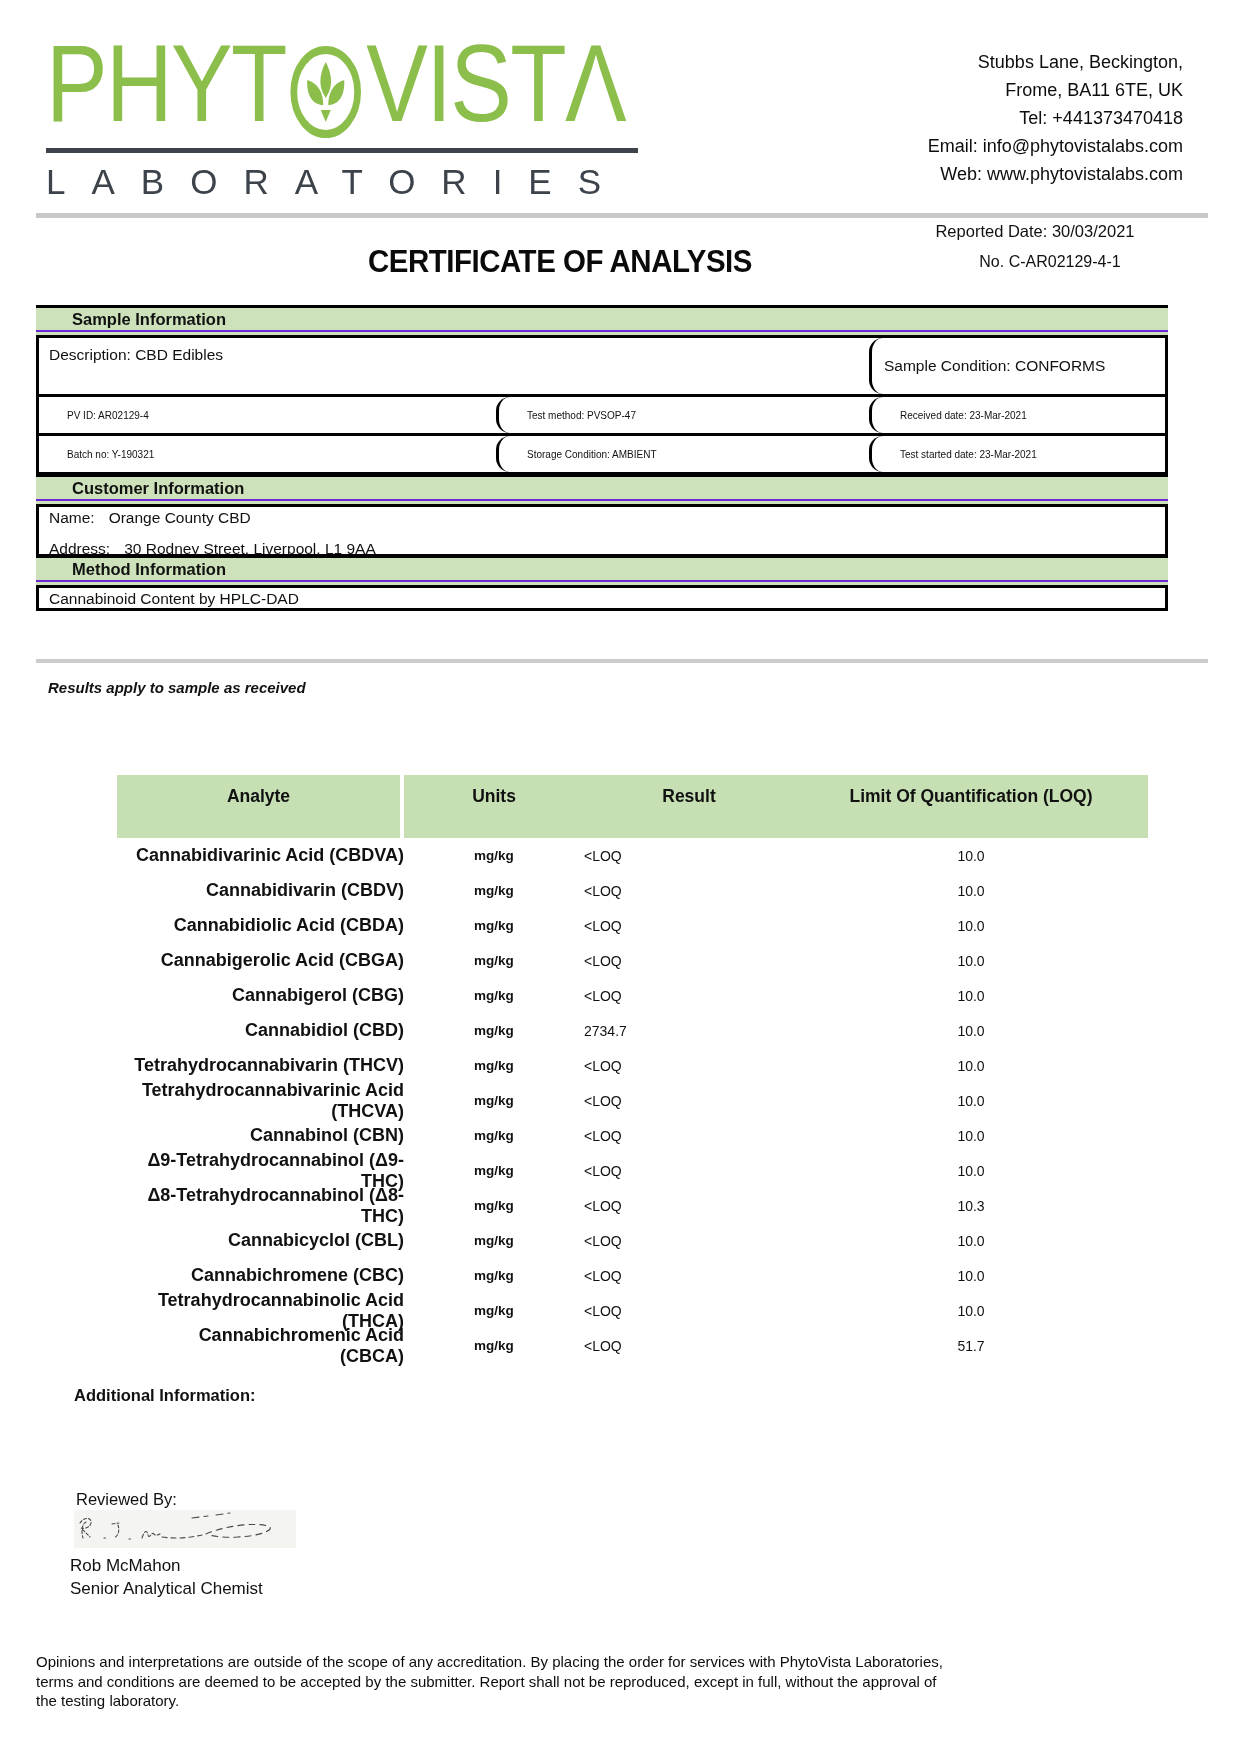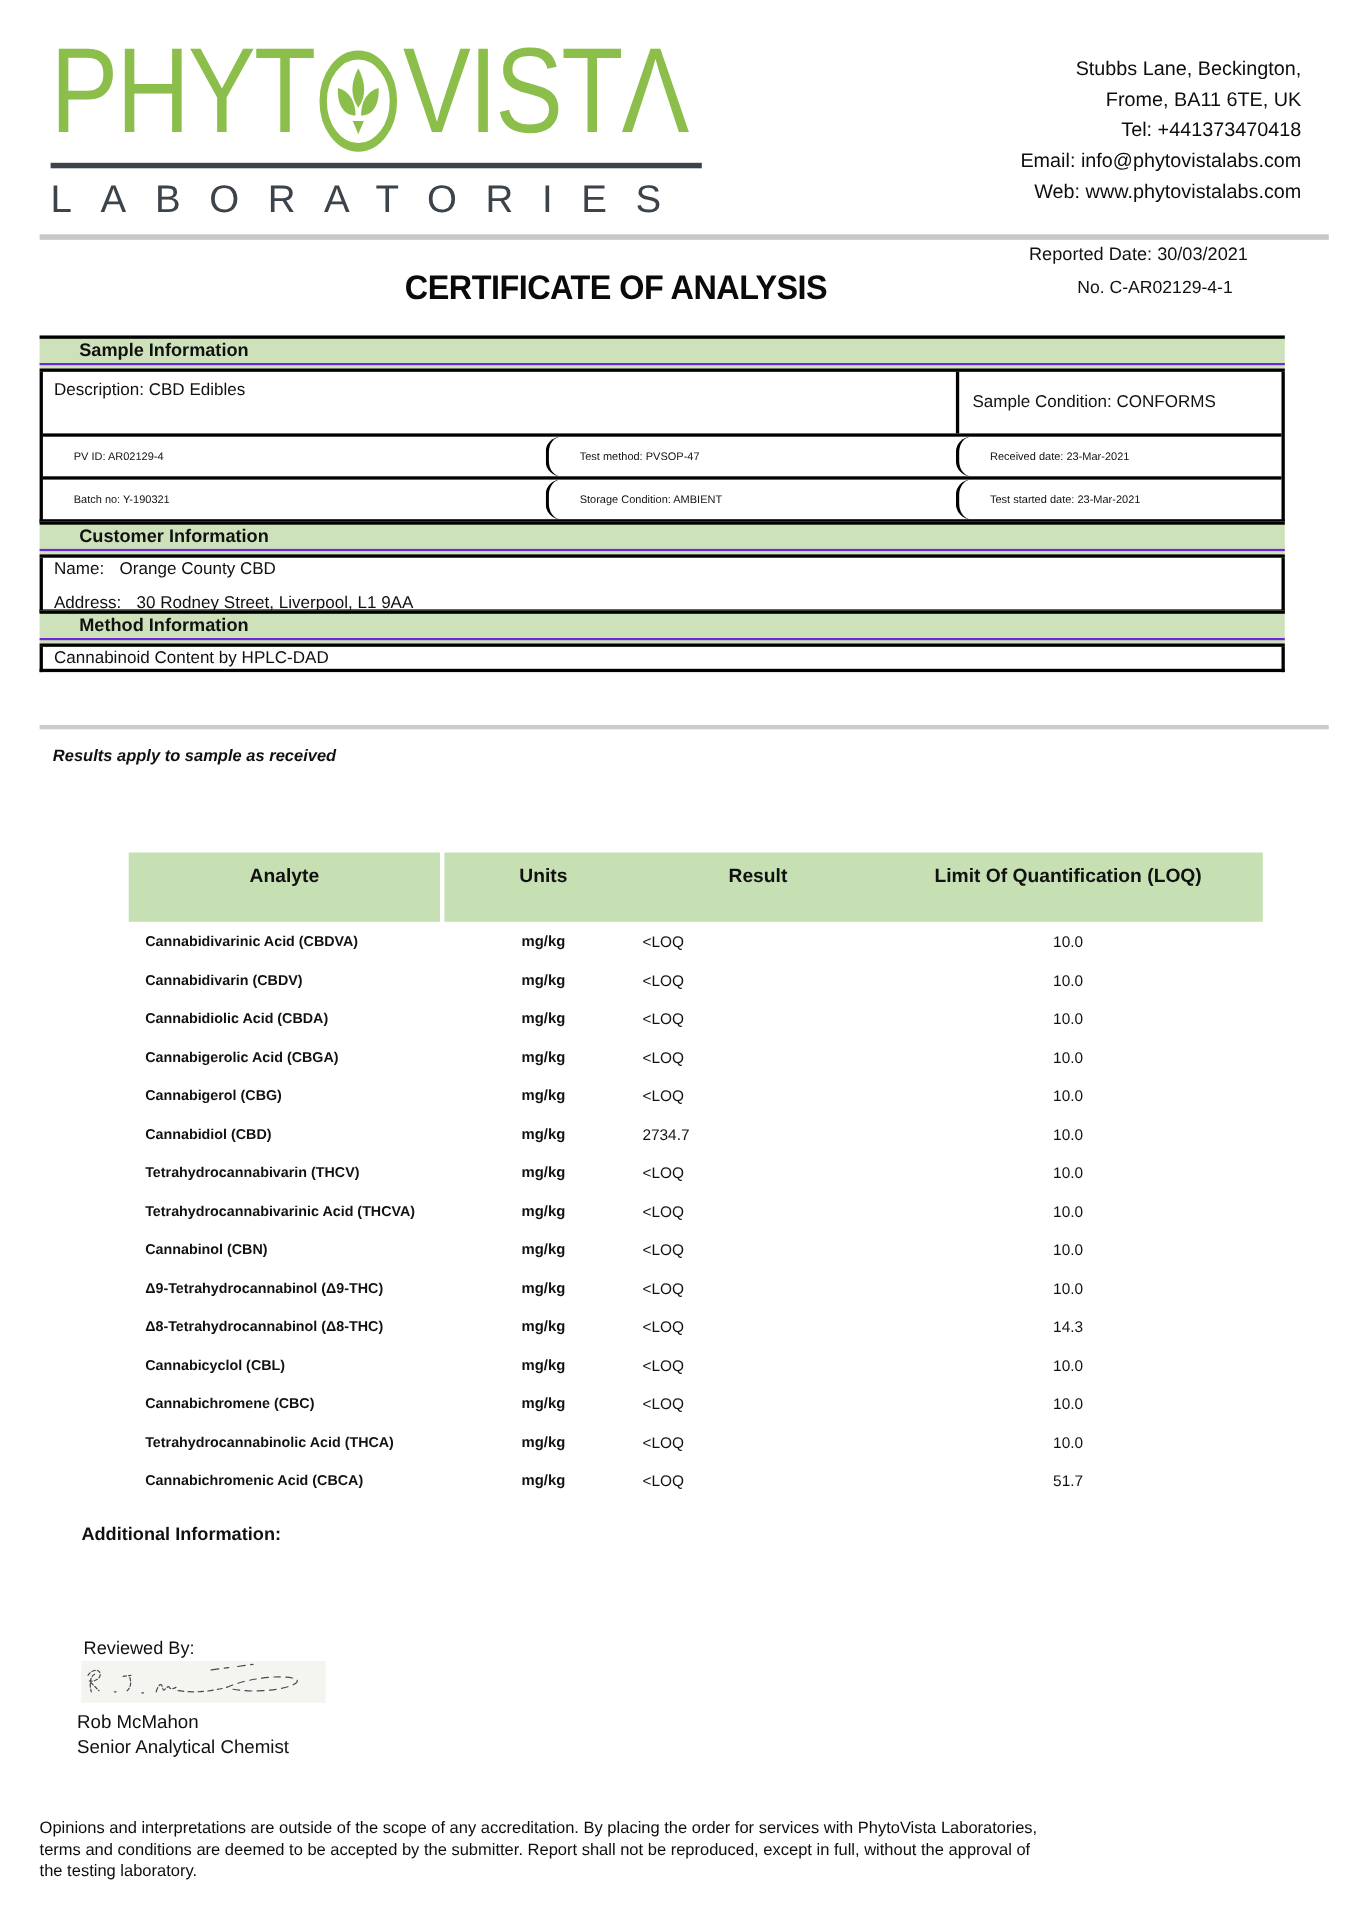--- a/index.html
+++ b/index.html
@@ -30,21 +30,21 @@
 
   
   .band { border-top:3px solid #000; border-bottom:3px solid #000; background:#cde2ba; }
   .band .band-title { display:block; font-size:16.5px; font-weight:bold; padding:2px 0 1px 36px; border-bottom:2px solid #6d28d9; }
   .band .band-pad { height:3px; }
 
   .sample-box { position:absolute; left:36px; top:305px; width:1132px; }
   .info-body { border:3px solid #000; border-top:none; }
   .s-row1 { display:flex; height:56px; }
   .s-desc { width:830px; padding:8px 0 0 10px; font-size:15.5px; }
-  .s-cond { flex:1; border-left:3px solid #000; display:flex; align-items:center; padding-left:12px; font-size:15.5px; }
+  .s-cond { flex:1; border-left:3px solid #000; display:flex; align-items:center; padding-left:12px; font-size:15.5px;border-radius:14px; }
   .s-row { display:flex; height:39px; border-top:3px solid #000; }
   .s-row > div { display:flex; align-items:center; padding-left:28px; font-size:10px;border-radius:14px; }
   .s-c1 { width:457px; }
   .s-c2 { width:373px; border-left:3px solid #000; }
   .s-c3 { flex:1; border-left:3px solid #000; }
 
   .customer-box { position:absolute; left:36px; top:474px; width:1132px; }
   .c-body { border:3px solid #000; border-top:none; height:50px; padding:2px 0 0 10px; font-size:15.5px; }
   .c-line { line-height:17px; }
   .c-line + .c-line { margin-top:14px; }
@@ -60,21 +60,21 @@
   .results { position:absolute; left:117px; top:775px; width:1031px; }
   .res-head { display:flex; height:63px; }
   .res-head .hcellA { width:283px; background:#c6e0b4; text-align:center; padding-top:11px; font-size:17.5px; font-weight:bold; }
   .hgap { width:4px; background:#fff; }
   .res-head .hcellB { flex:1; background:#c6e0b4; display:flex; padding-top:11px; font-size:17.5px; font-weight:bold; }
   .hu { width:180px; text-align:center; }
   .hr { width:210px; text-align:center; }
   .hq { flex:1; text-align:center; }
   .res-rows { }
   .res-row { display:flex; height:35px; align-items:center; }
-  .r-analyte { width:287px; padding-left:15px; font-size:13px; font-weight:bold; }
+  .r-analyte { width:287px; padding-left:15px; font-size:18px; font-weight:bold;text-align:right; }
   .r-units { width:180px; text-align:center; font-size:13.5px; font-weight:bold; }
   .r-result { width:210px; text-align:left; font-size:14px; }
   .r-loq { flex:1; text-align:center; font-size:14px; }
 
   .additional { position:absolute; left:74px; top:1386px; font-size:16.5px; font-weight:bold; }
 
   .reviewed { position:absolute; left:76px; top:1490px; font-size:16.5px; }
   .sigbox { position:absolute; left:74px; top:1510px; width:222px; height:38px; background:#f4f4f1; }
   .reviewer { position:absolute; left:70px; top:1554px; font-size:17px; line-height:23px; }
 
@@ -235,21 +235,21 @@
         <div class="res-row">
         <div class="r-analyte">Δ9-Tetrahydrocannabinol (Δ9-THC)</div>
         <div class="r-units">mg/kg</div>
         <div class="r-result">&lt;LOQ</div>
         <div class="r-loq">10.0</div>
       </div>
         <div class="res-row">
         <div class="r-analyte">Δ8-Tetrahydrocannabinol (Δ8-THC)</div>
         <div class="r-units">mg/kg</div>
         <div class="r-result">&lt;LOQ</div>
-        <div class="r-loq">14.3</div>
+        <div class="r-loq">10.3</div>
       </div>
         <div class="res-row">
         <div class="r-analyte">Cannabicyclol (CBL)</div>
         <div class="r-units">mg/kg</div>
         <div class="r-result">&lt;LOQ</div>
         <div class="r-loq">10.0</div>
       </div>
         <div class="res-row">
         <div class="r-analyte">Cannabichromene (CBC)</div>
         <div class="r-units">mg/kg</div>

